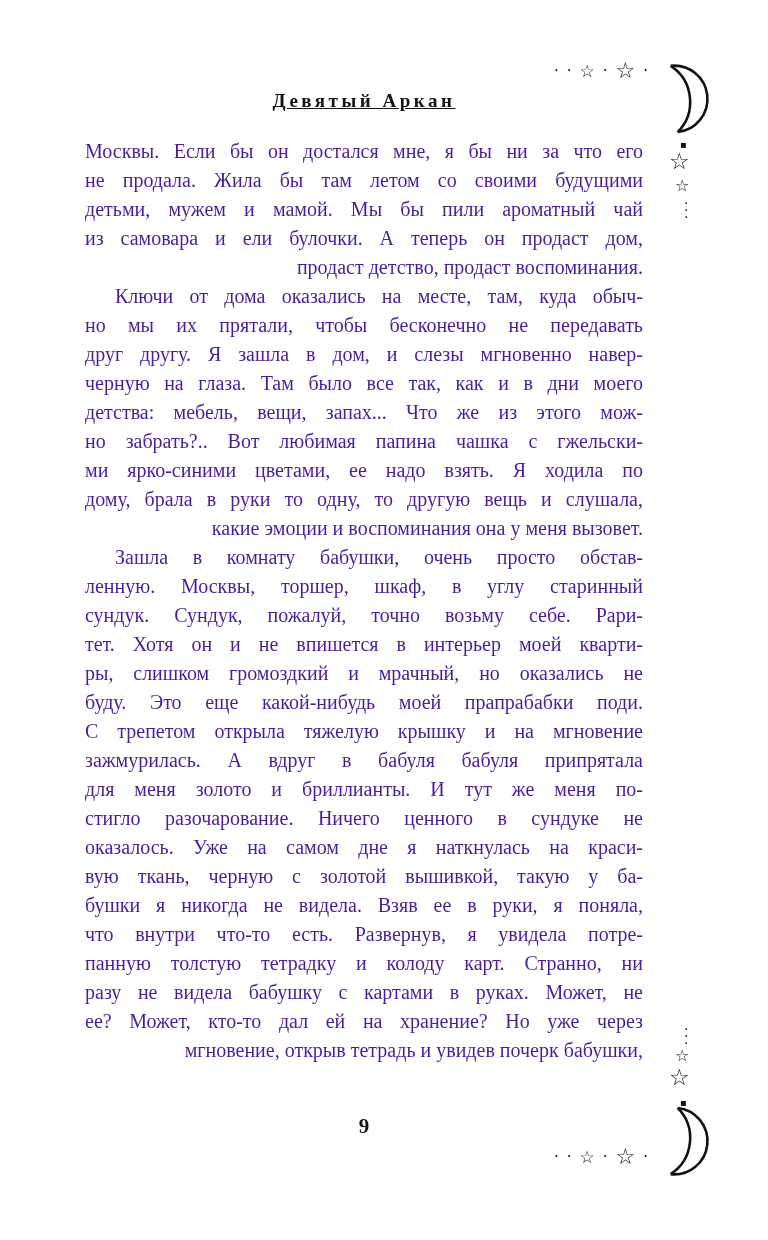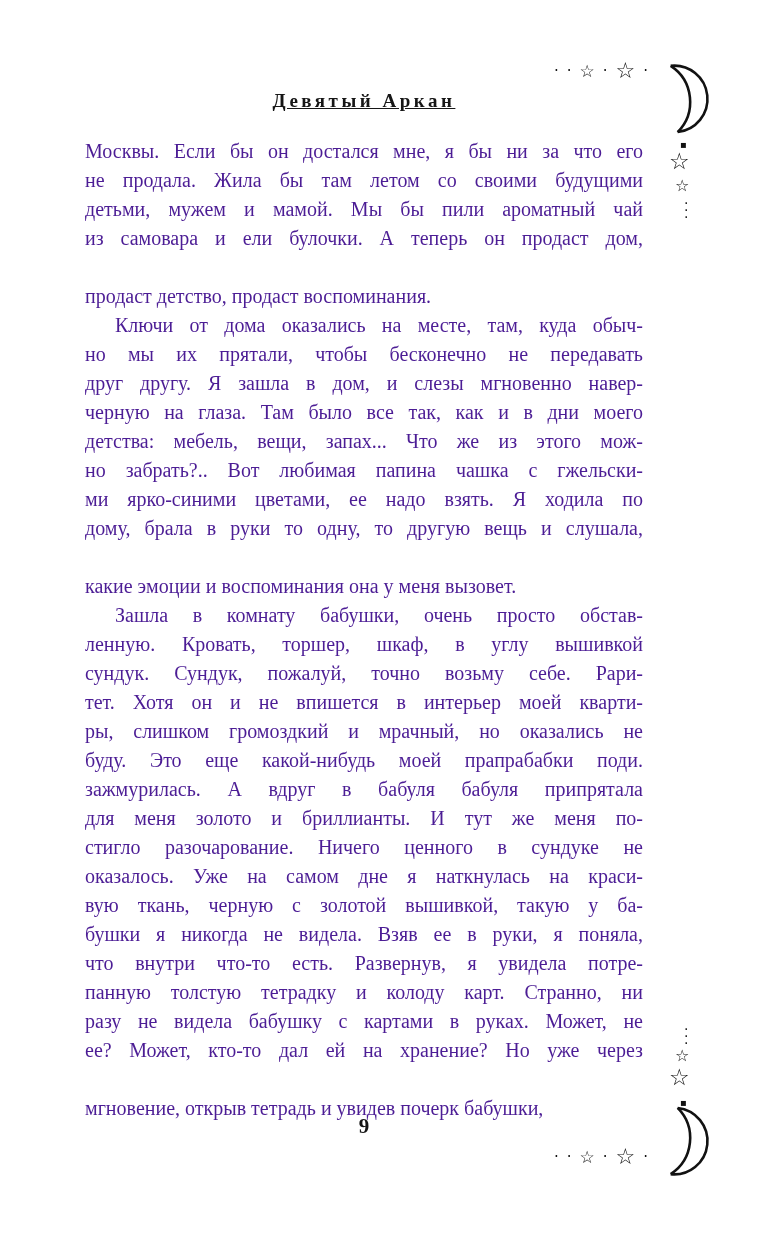--- a/index.html
+++ b/index.html
@@ -35,23 +35,22 @@
     line-height: 29px;
     color: #4c1d95;
   }
   .para { margin: 0; }
   .line {
     text-align: justify;
     text-align-last: justify;
     white-space: nowrap;
   }
   .line.last {
-    text-align: left;
+    text-align: right;
     text-align-last: auto;
-    margin-top: 29px;
   }
   .para.indent .line.first { text-indent: 30px; }
   .page-number {
     position: absolute;
     left: 85px;
     top: 1114px;
     width: 558px;
     text-align: center;
     font-size: 21px;
     font-weight: 700;
@@ -165,25 +164,26 @@
         <div class="line">друг другу. Я зашла в дом, и слезы мгновенно навер-</div>
         <div class="line">черную на глаза. Там было все так, как и в дни моего</div>
         <div class="line">детства: мебель, вещи, запах... Что же из этого мож-</div>
         <div class="line">но забрать?.. Вот любимая папина чашка с гжельски-</div>
         <div class="line">ми ярко-синими цветами, ее надо взять. Я ходила по</div>
         <div class="line">дому, брала в руки то одну, то другую вещь и слушала,</div>
         <div class="line last">какие эмоции и воспоминания она у меня вызовет.</div>
       </div>
       <div class="para indent">
         <div class="line first">Зашла в комнату бабушки, очень просто обстав-</div>
-        <div class="line">ленную. Кровать, торшер, шкаф, в углу вышивкой</div>
+        <div class="line">ленную. Москвы, торшер, шкаф, в углу старинный</div>
         <div class="line">сундук. Сундук, пожалуй, точно возьму себе. Рари-</div>
         <div class="line">тет. Хотя он и не впишется в интерьер моей кварти-</div>
         <div class="line">ры, слишком громоздкий и мрачный, но оказались не</div>
         <div class="line">буду. Это еще какой-нибудь моей прапрабабки поди.</div>
+        <div class="line">С трепетом открыла тяжелую крышку и на мгновение</div>
         <div class="line">зажмурилась. А вдруг в бабуля бабуля припрятала</div>
         <div class="line">для меня золото и бриллианты. И тут же меня по-</div>
         <div class="line">стигло разочарование. Ничего ценного в сундуке не</div>
         <div class="line">оказалось. Уже на самом дне я наткнулась на краси-</div>
         <div class="line">вую ткань, черную с золотой вышивкой, такую у ба-</div>
         <div class="line">бушки я никогда не видела. Взяв ее в руки, я поняла,</div>
         <div class="line">что внутри что-то есть. Развернув, я увидела потре-</div>
         <div class="line">панную толстую тетрадку и колоду карт. Странно, ни</div>
         <div class="line">разу не видела бабушку с картами в руках. Может, не</div>
         <div class="line">ее? Может, кто-то дал ей на хранение? Но уже через</div>

